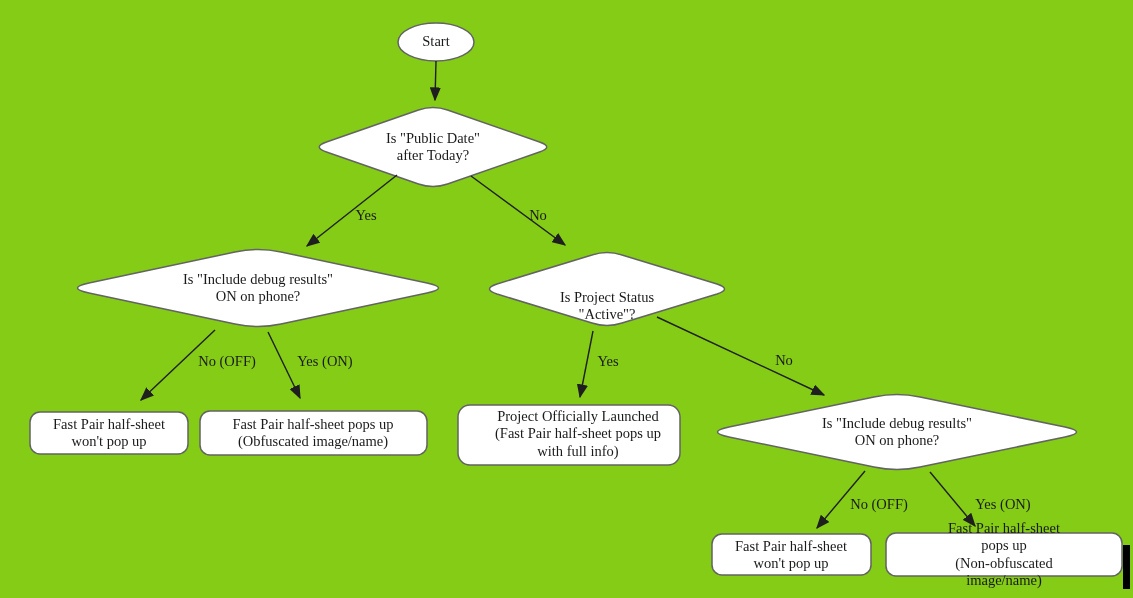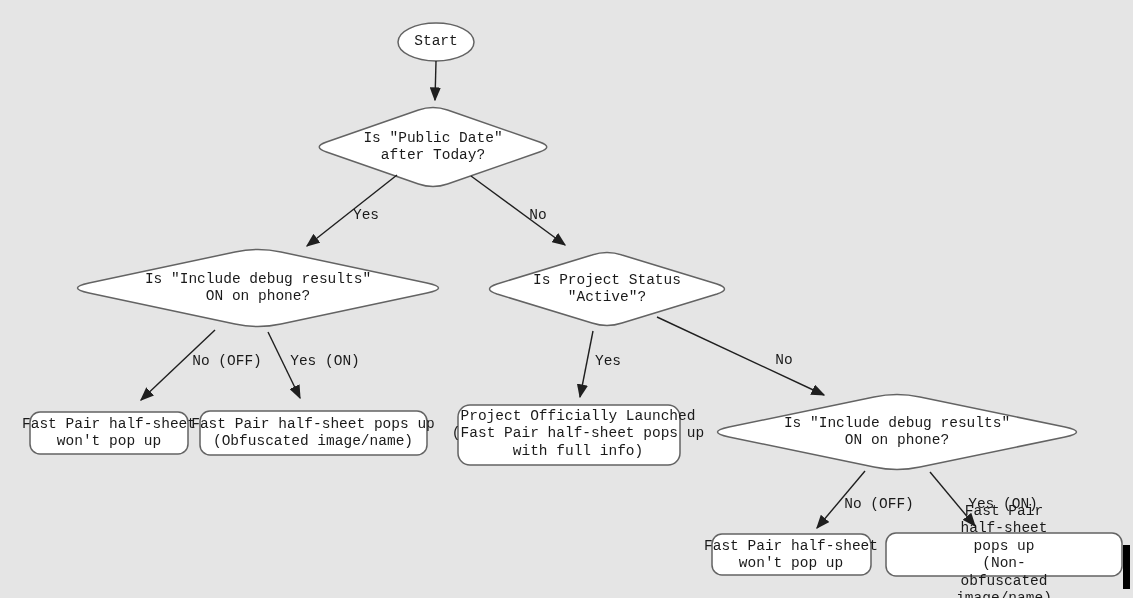--- a/index.html
+++ b/index.html
@@ -1,20 +1,20 @@
 <!DOCTYPE html>
 <html><head>
 <meta charset="utf-8">
 <style>
   html,body{margin:0;padding:0;background:#ffffff;}
   .canvas{
     position:relative;
     width:1133px;height:598px;
-    background:#e5e5e5;
-    font-family:Liberation Mono, monospace;
+    background:#84cc16;
+    font-family:Liberation Serif, serif;
     overflow:hidden;
   }
   svg.flow{position:absolute;left:0;top:0;}
   .shape{fill:#ffffff;stroke:#636363;stroke-width:1.5;}
   .edge{stroke:#1f1f1f;stroke-width:1.4;fill:none;}
   .lbl{
     position:absolute;
     transform:translate(-50%,-50%);
     text-align:center;
     color:#1a1a1a;
@@ -66,21 +66,21 @@
     <line class="edge" x1="657" y1="317" x2="824" y2="395" marker-end="url(#arrow)"></line>
     <line class="edge" x1="865" y1="471" x2="817" y2="528" marker-end="url(#arrow)"></line>
     <line class="edge" x1="930" y1="472" x2="975" y2="526" marker-end="url(#arrow)"></line>
   </svg>
 
   <div class="lbl" style="left:436px;top:42px;">Start</div>
   <div class="lbl" style="left:433px;top:147px;">Is "Public Date"
 after Today?</div>
   <div class="lbl" style="left:258px;top:288px;">Is "Include debug results"
 ON on phone?</div>
-  <div class="lbl" style="left:607px;top:289px;">Is Project Status
+  <div class="lbl" style="left:607px;top:306px;">Is Project Status
 "Active"?</div>
   <div class="lbl" style="left:897px;top:432px;">Is "Include debug results"
 ON on phone?</div>
   <div class="lbl" style="left:109px;top:433px;">Fast Pair half-sheet
 won't pop up</div>
   <div class="lbl" style="left:313px;top:433px;">Fast Pair half-sheet pops up
 (Obfuscated image/name)</div>
   <div class="lbl" style="left:578px;top:434px;">Project Officially Launched
 (Fast Pair half-sheet pops up
 with full info)</div>

